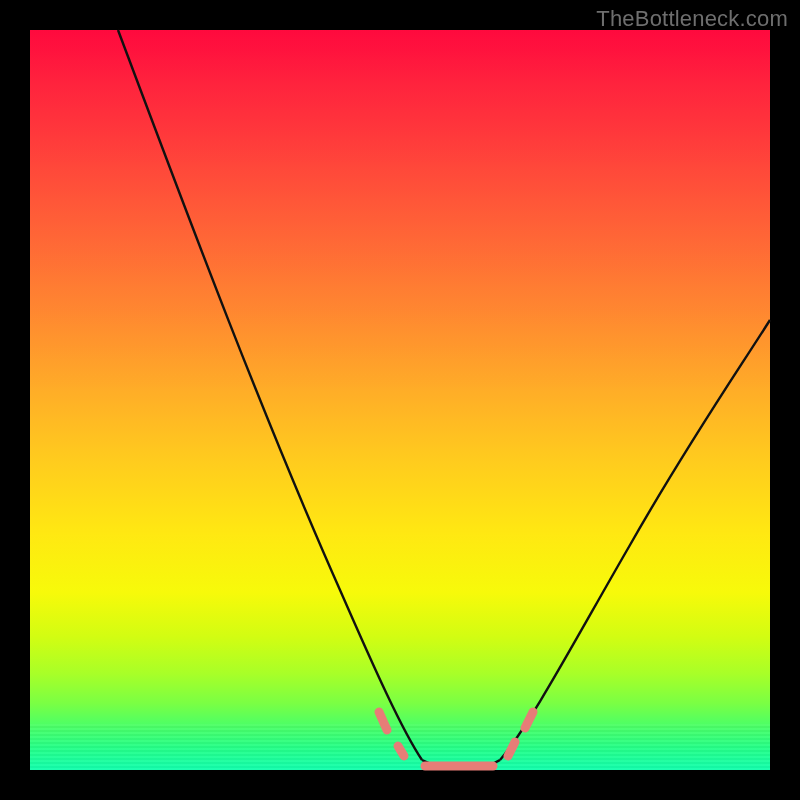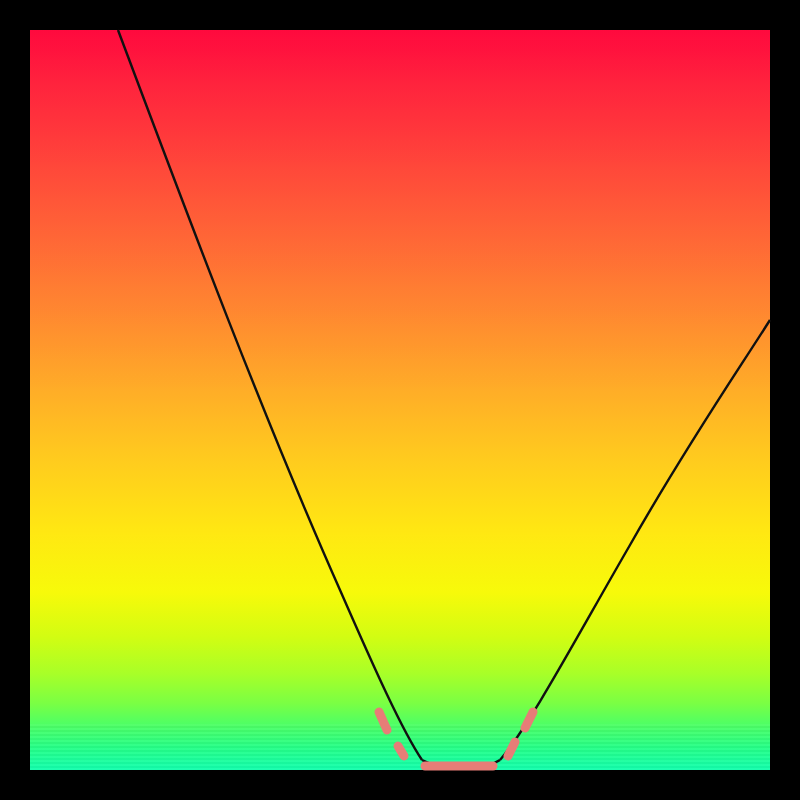--- a/index.html
+++ b/index.html
@@ -114,13 +114,14 @@
         <line x1="349" y1="682" x2="357" y2="700"></line>
         <line x1="368" y1="716" x2="374" y2="726"></line>
 
         <line x1="395" y1="736" x2="463" y2="736"></line>
 
         <line x1="478" y1="726" x2="485" y2="712"></line>
         <line x1="495" y1="698" x2="503" y2="682"></line>
       </g>
     </svg>
   </div>
+  <div class="watermark">TheBottleneck.com</div>
 </div>
 
 </body></html>

